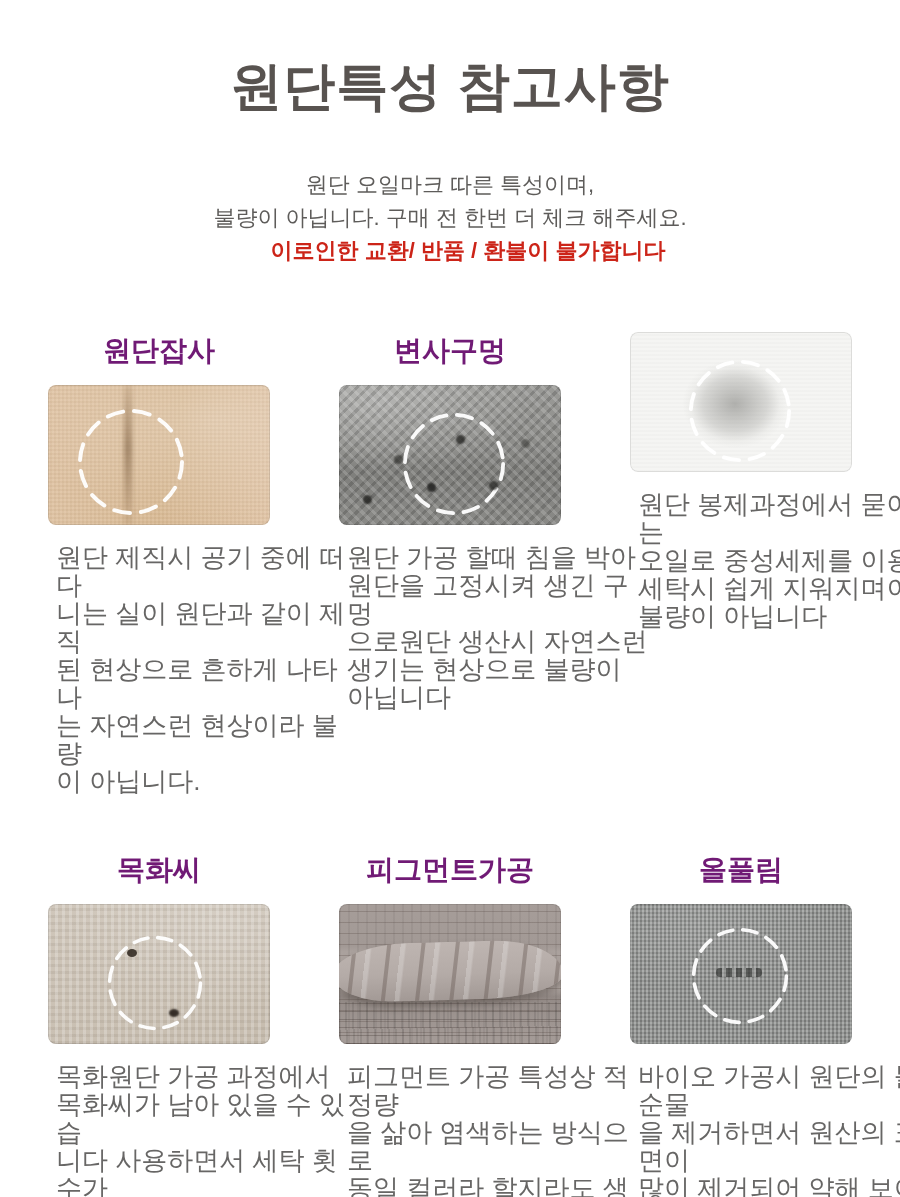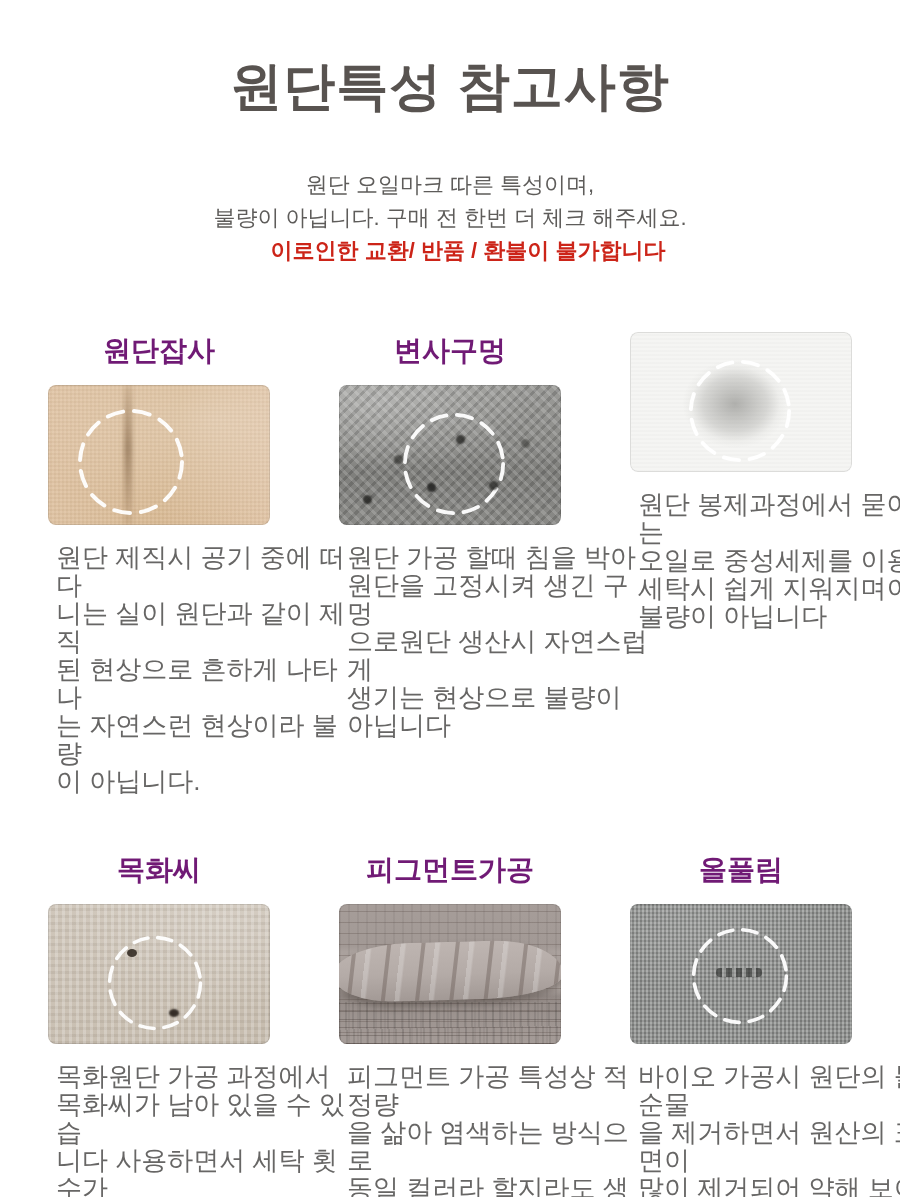--- a/index.html
+++ b/index.html
@@ -175,21 +175,21 @@
 
     <div class="cell">
       <h3 class="cell-title">변사구멍</h3>
       <div class="photo photo2">
         <svg class="circle" viewBox="0 0 110 110">
           <circle cx="55" cy="55" r="51" fill="none" stroke="#ffffff" stroke-width="4" stroke-dasharray="16 11" stroke-linecap="round" opacity="0.95"></circle>
         </svg>
       </div>
       <p class="desc">원단 가공 할때 침을 박아
 원단을 고정시켜 생긴 구멍
-으로원단 생산시 자연스럽게
+으로원단 생산시 자연스런
 생기는 현상으로 불량이
 아닙니다</p>
     </div>
 
     <div class="cell">
       <div class="photo photo3">
         <svg class="circle" viewBox="0 0 110 110">
           <circle cx="55" cy="55" r="51" fill="none" stroke="#ffffff" stroke-width="4" stroke-dasharray="16 11" stroke-linecap="round" opacity="0.95"></circle>
         </svg>
       </div>

